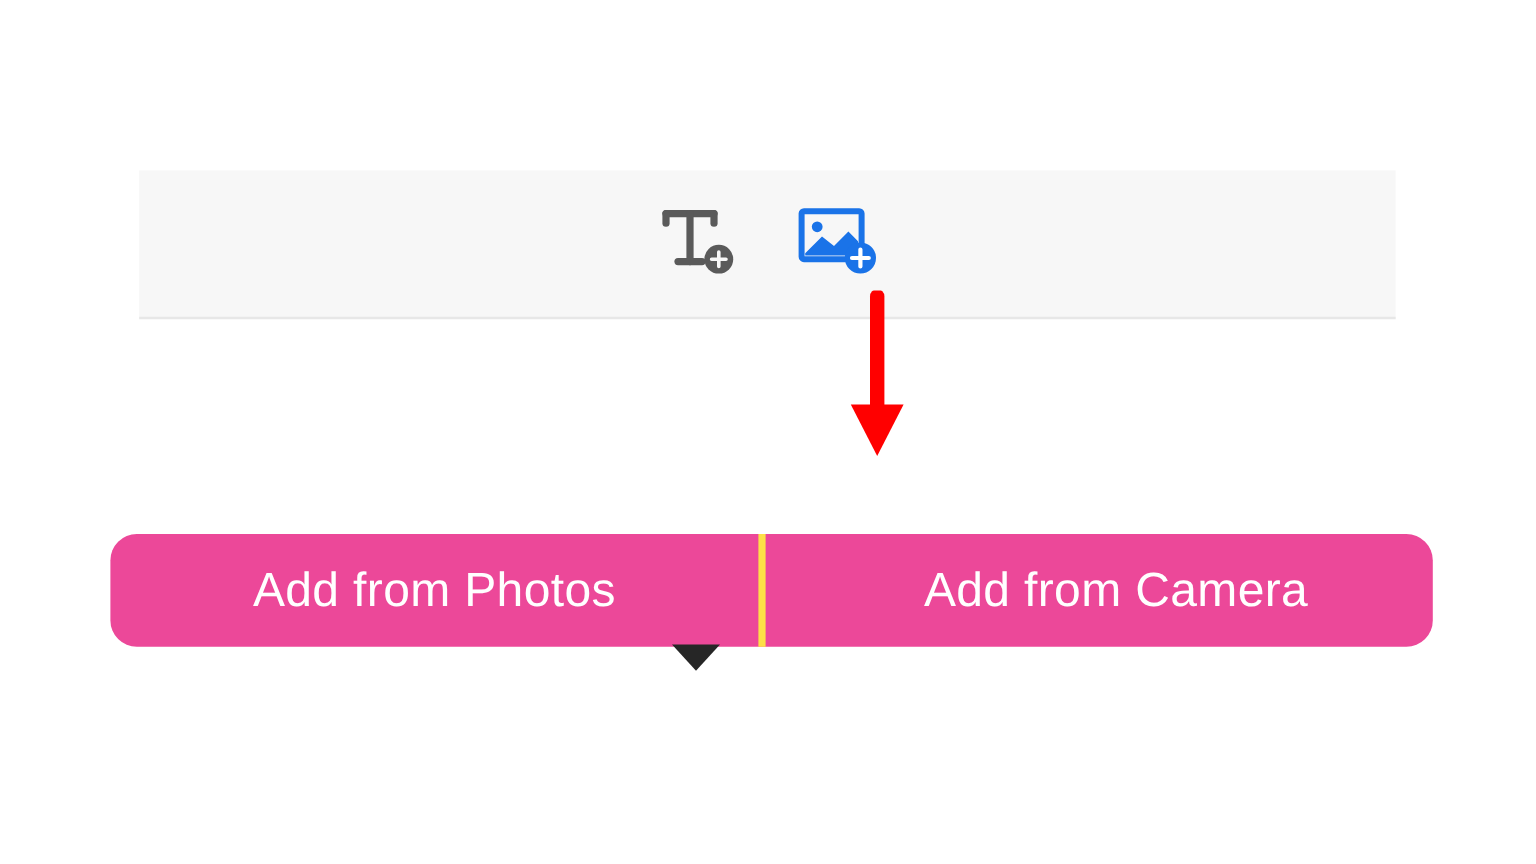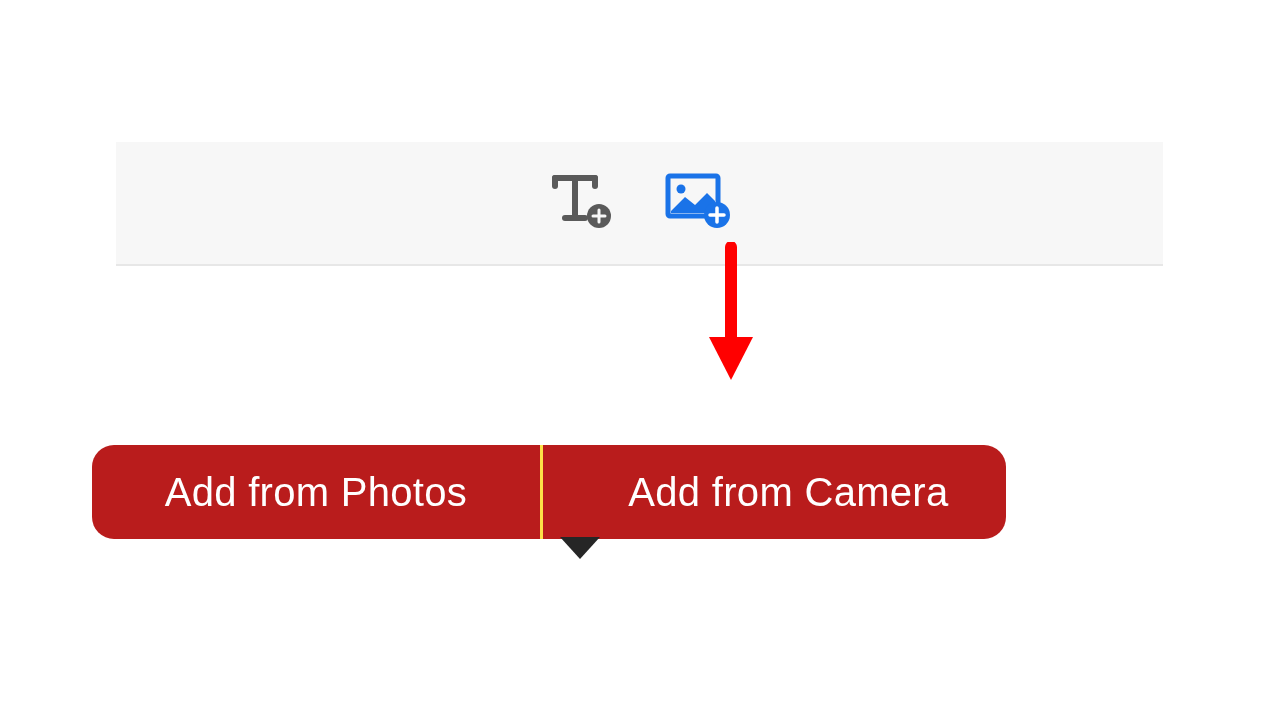--- a/index.html
+++ b/index.html
@@ -41,42 +41,42 @@
       left: 701px;
       top: 242px;
       width: 60px;
       height: 140px;
       pointer-events: none;
     }
     .popover {
       position: absolute;
       left: 92px;
       top: 445px;
-      width: 914px;
+      width: 1102px;
       height: 94px;
-      background: #b91c1c;
+      background: #ec4899;
       border-radius: 22px;
       display: flex;
       align-items: stretch;
     }
     .popover-item {
       flex: 1 1 0;
       display: flex;
       align-items: center;
       justify-content: center;
       color: #ffffff;
       font-size: 40px;
       font-weight: 400;
       letter-spacing: 0.3px;
       cursor: pointer;
       white-space: nowrap;
       padding: 0 20px;
     }
     .popover-item + .popover-item {
-      border-left: 3px solid #fde047;
+      border-left: 6px solid #fde047;
       padding-left: 48px;
     }
     .popover-item:nth-child(1) { flex-basis: 36%; }
     .popover-item:nth-child(2) { flex-basis: 38%; }
     .popover-item:nth-child(3) { flex-basis: 26%; }
     .popover-caret {
       position: absolute;
       left: 560px;
       top: 537px;
       width: 0;

